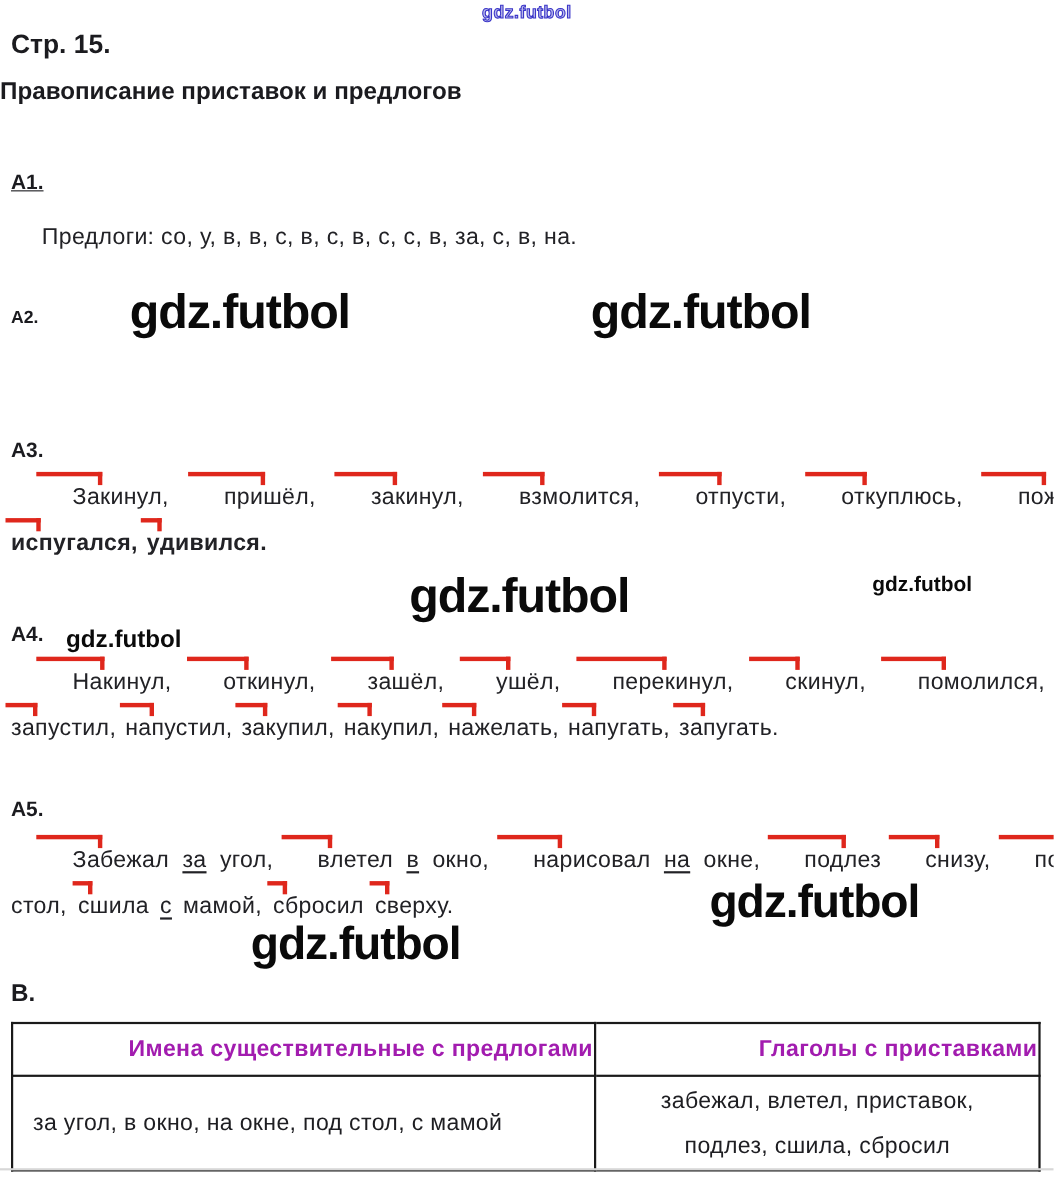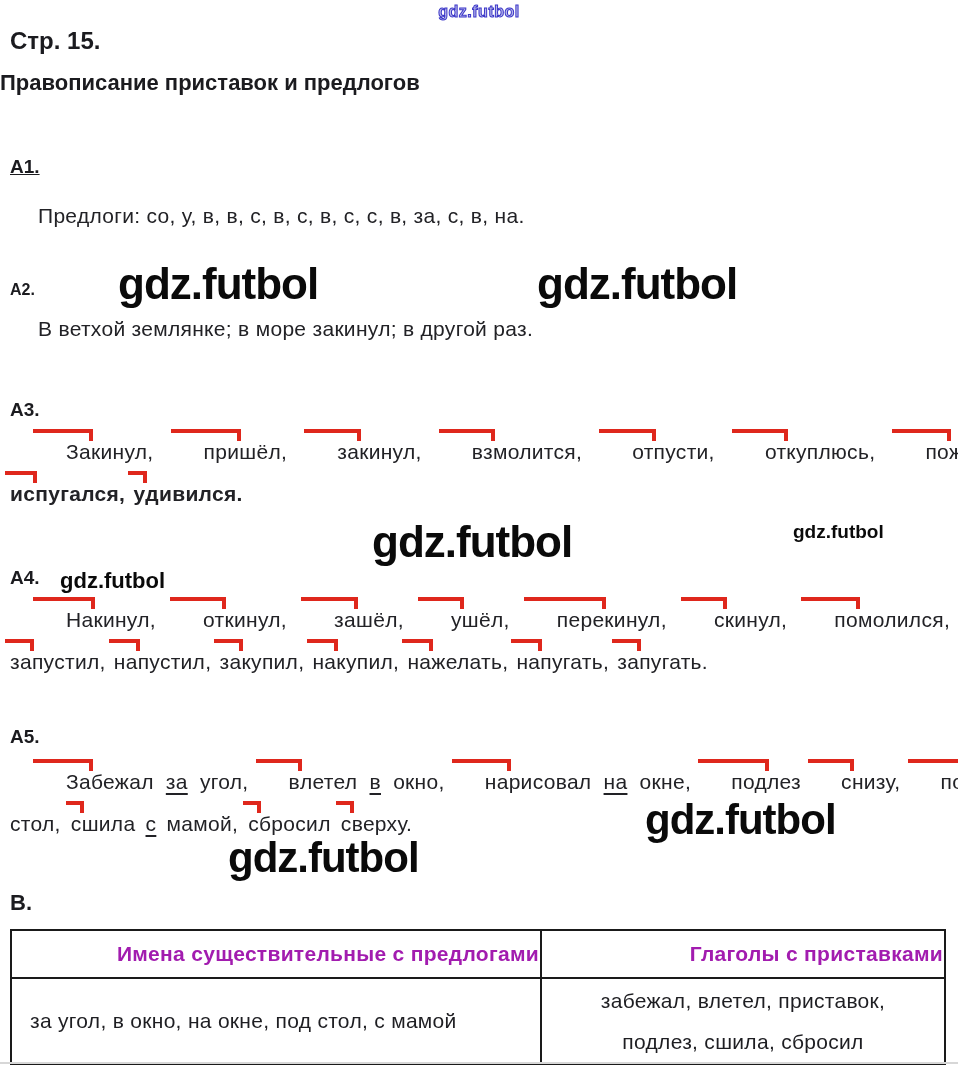--- a/index.html
+++ b/index.html
@@ -101,21 +101,20 @@
   <div class="abs wm-big" style="left:645px; top:799px; font-size:42px;">gdz.futbol</div>
   <div class="abs wm-big" style="left:228px; top:837px; font-size:42px;">gdz.futbol</div>
 
   <div class="abs page-label" style="left:10px; top:27px;">Стр. 15.</div>
   <div class="abs doc-title" style="top:70px;">Правописание приставок и предлогов</div>
 
   <div class="abs sec-label" style="left:10px; top:156px;text-decoration:underline;">А1.</div>
   <div class="abs ans-text" style="left:38px; top:204px;">Предлоги: со, у, в, в, с, в, с, в, с, с, в, за, с, в, на.</div>
 
   <div class="abs sec-label-sm" style="left:10px; top:281px;">А2.</div>
-  <div class="abs ans-text" style="left:38px; top:317px;">В ветхой землянке; в море закинул; в другой раз.</div>
 
   <div class="abs sec-label" style="left:10px; top:399px;">А3.</div>
   <div class="abs ans-line indent ws-16" style="left:10px; top:425px;"><span class="word"><span class="pfx">За</span>кинул,</span> <span class="word"><span class="pfx">при</span>шёл,</span> <span class="word"><span class="pfx">за</span>кинул,</span> <span class="word"><span class="pfx">вз</span>молится,</span> <span class="word"><span class="pfx">от</span>пусти,</span> <span class="word"><span class="pfx">от</span>куплюсь,</span> <span class="word"><span class="pfx">по</span>желаешь,</span></div>
   <div class="abs ans-line ws-2" style="left:10px; top:467px;font-weight:bold;"><span class="word"><span class="pfx">ис</span>пугался,</span> <span class="word"><span class="pfx">у</span>дивился.</span></div>
 
   <div class="abs sec-label" style="left:10px; top:567px;">А4.</div>
   <div class="abs ans-line indent ws-13" style="left:10px; top:593px;"><span class="word"><span class="pfx">На</span>кинул,</span> <span class="word"><span class="pfx">от</span>кинул,</span> <span class="word"><span class="pfx">за</span>шёл,</span> <span class="word"><span class="pfx">у</span>шёл,</span> <span class="word"><span class="pfx">пере</span>кинул,</span> <span class="word"><span class="pfx">с</span>кинул,</span> <span class="word"><span class="pfx">по</span>молился,</span> </div>
   <div class="abs ans-line ws-2" style="left:10px; top:635px;"><span class="word"><span class="pfx">за</span>пустил,</span> <span class="word"><span class="pfx">на</span>пустил,</span> <span class="word"><span class="pfx">за</span>купил,</span> <span class="word"><span class="pfx">на</span>купил,</span> <span class="word"><span class="pfx">на</span>желать,</span> <span class="word"><span class="pfx">на</span>пугать,</span> <span class="word"><span class="pfx">за</span>пугать.</span></div>
 
   <div class="abs sec-label" style="left:10px; top:726px;">А5.</div>

